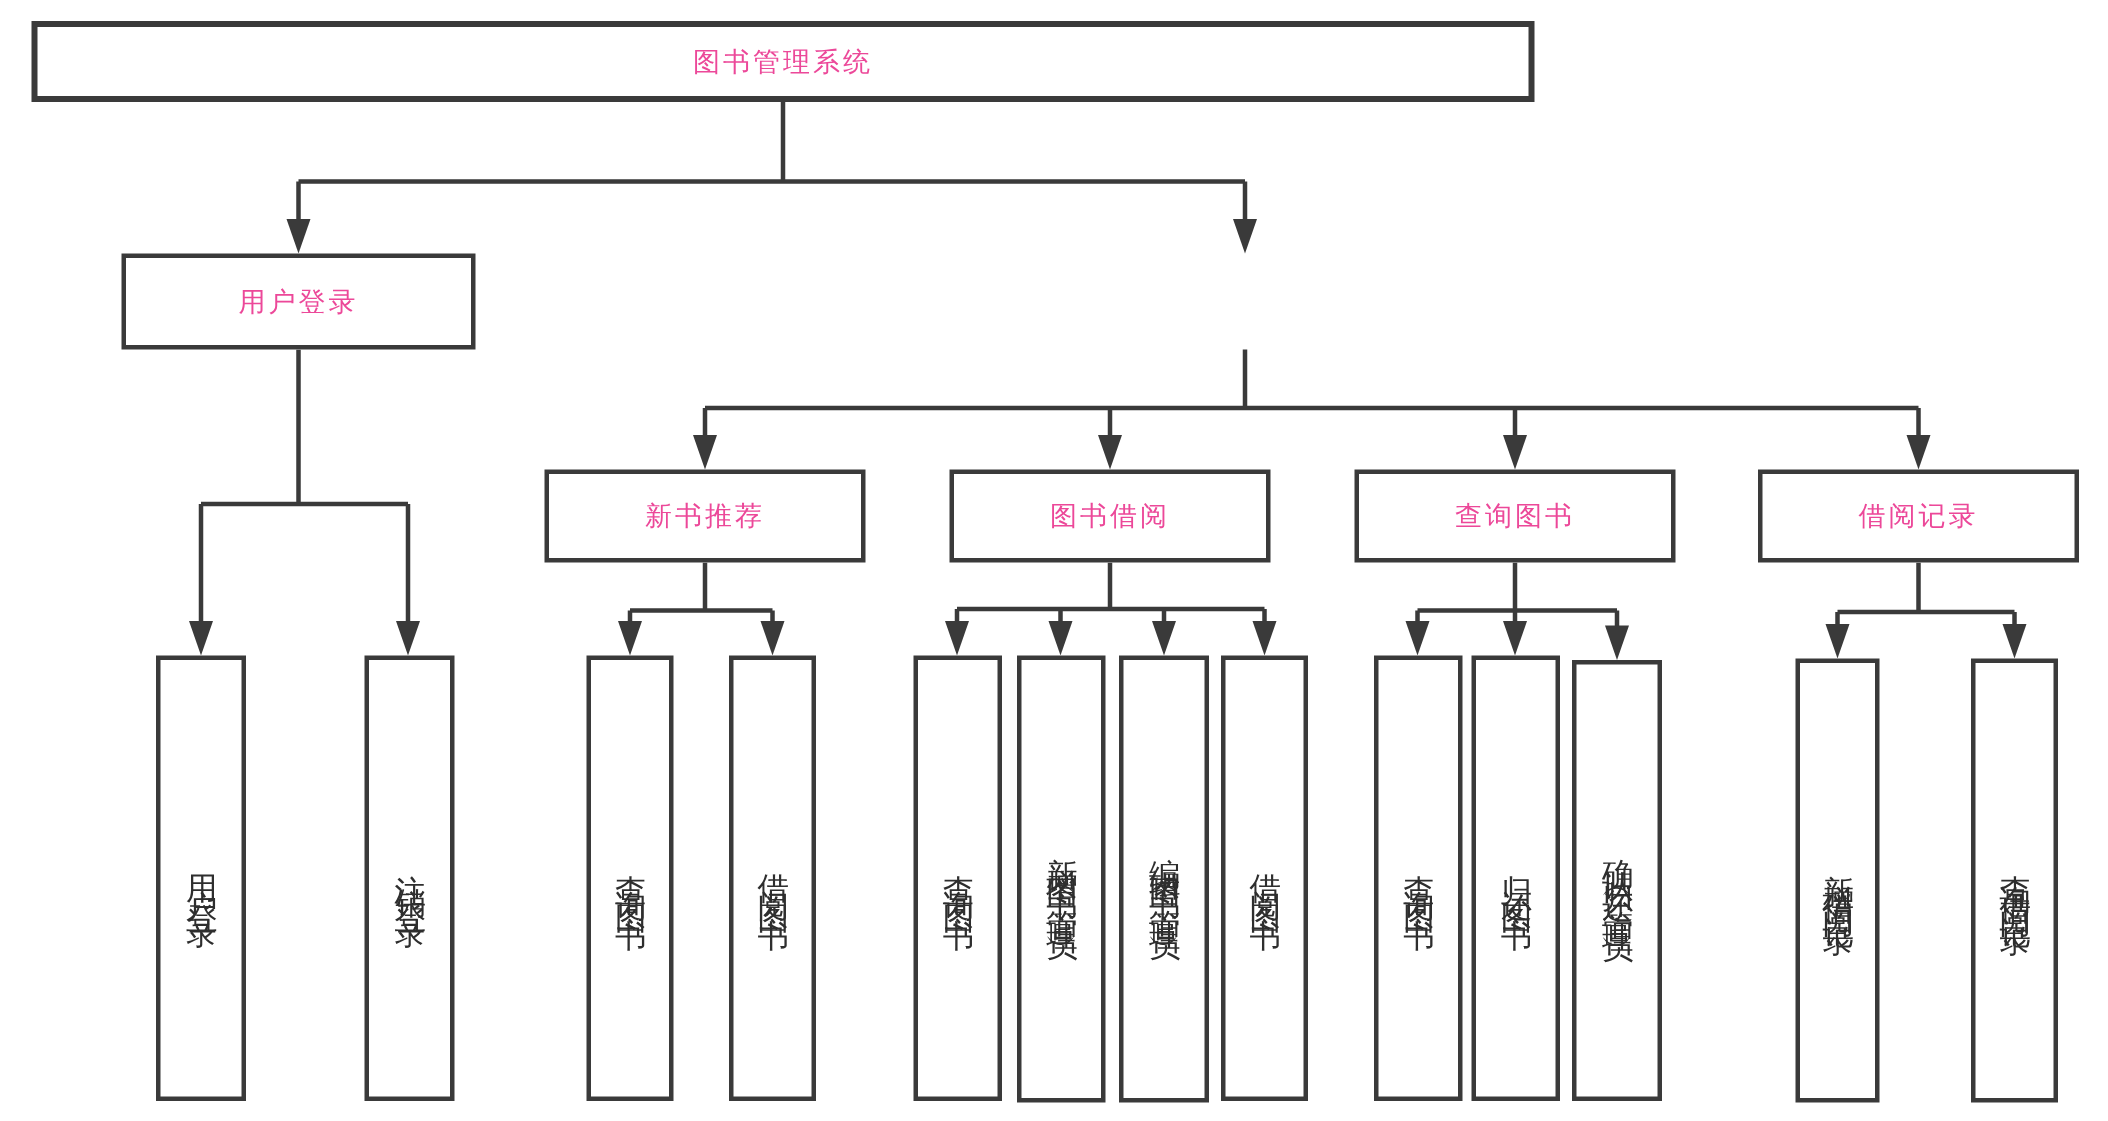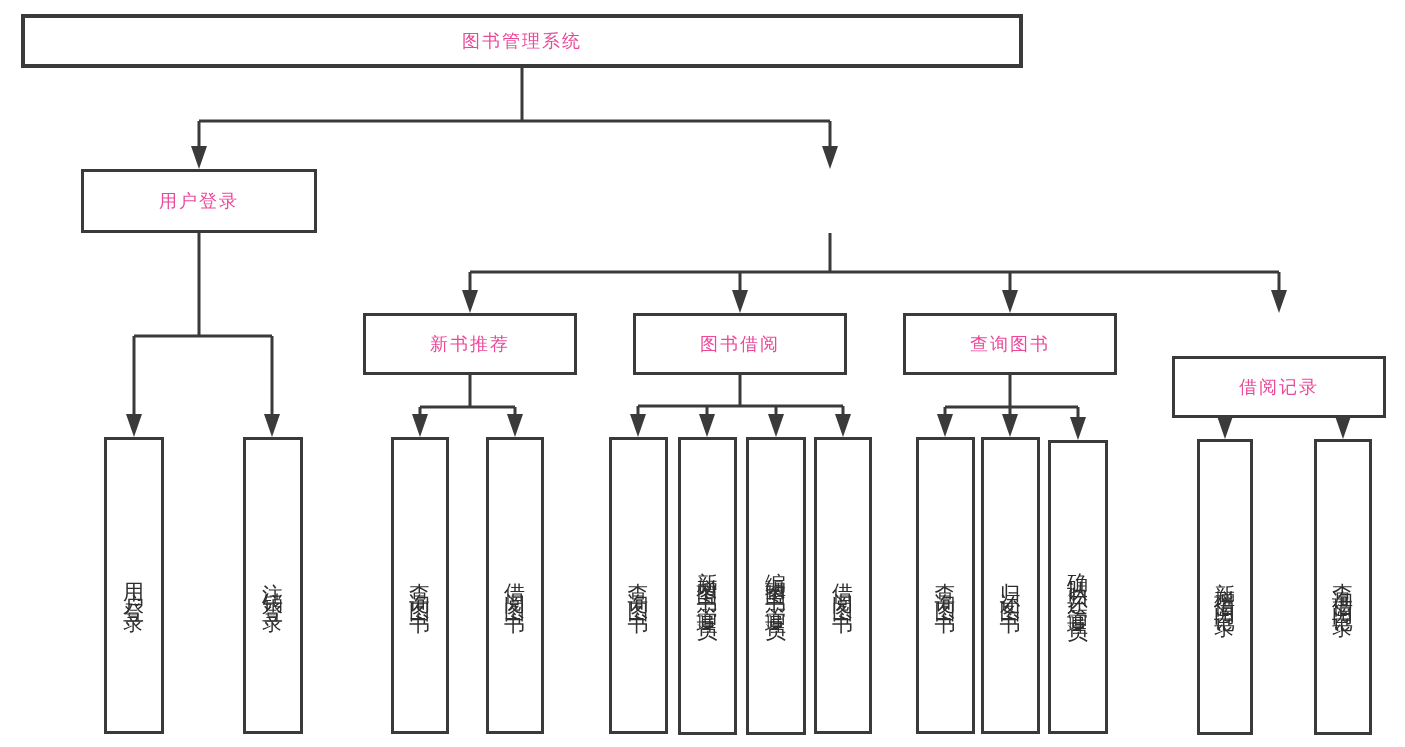--- a/index.html
+++ b/index.html
@@ -59,21 +59,21 @@
   }
   .vnode .vtext.tight { letter-spacing: 7px; }
 
   
   #root        { left: 21px;  top: 14px;  width: 1002px; height: 54px; }
   #userLogin   { left: 81px;  top: 169px; width: 236px;  height: 64px; }
   #bookMgmt    { left: 712px; top: 169px; width: 235px;  height: 64px; }
   #newBooks    { left: 363px; top: 313px; width: 214px;  height: 62px; }
   #bookBorrow  { left: 633px; top: 313px; width: 214px;  height: 62px; }
   #curBorrow   { left: 903px; top: 313px; width: 214px;  height: 62px; }
-  #borRecords  { left: 1172px;top: 313px; width: 214px;  height: 62px; margin-top: 43px; }
+  #borRecords  { left: 1172px;top: 313px; width: 214px;  height: 62px; }
 
   #lfUserLogin { left: 104px; top: 437px; width: 60px; height: 297px; }
   #lfLogout    { left: 243px; top: 437px; width: 60px; height: 297px; }
   #lfNbQuery   { left: 391px; top: 437px; width: 58px; height: 297px; }
   #lfNbBorrow  { left: 486px; top: 437px; width: 58px; height: 297px; }
   #lfBbQuery   { left: 609px; top: 437px; width: 59px; height: 297px; }
   #lfBbAdd     { left: 678px; top: 437px; width: 59px; height: 298px; }
   #lfBbEdit    { left: 746px; top: 437px; width: 60px; height: 298px; }
   #lfBbBorrow  { left: 814px; top: 437px; width: 58px; height: 297px; }
   #lfCbQuery   { left: 916px; top: 437px; width: 59px; height: 297px; }

